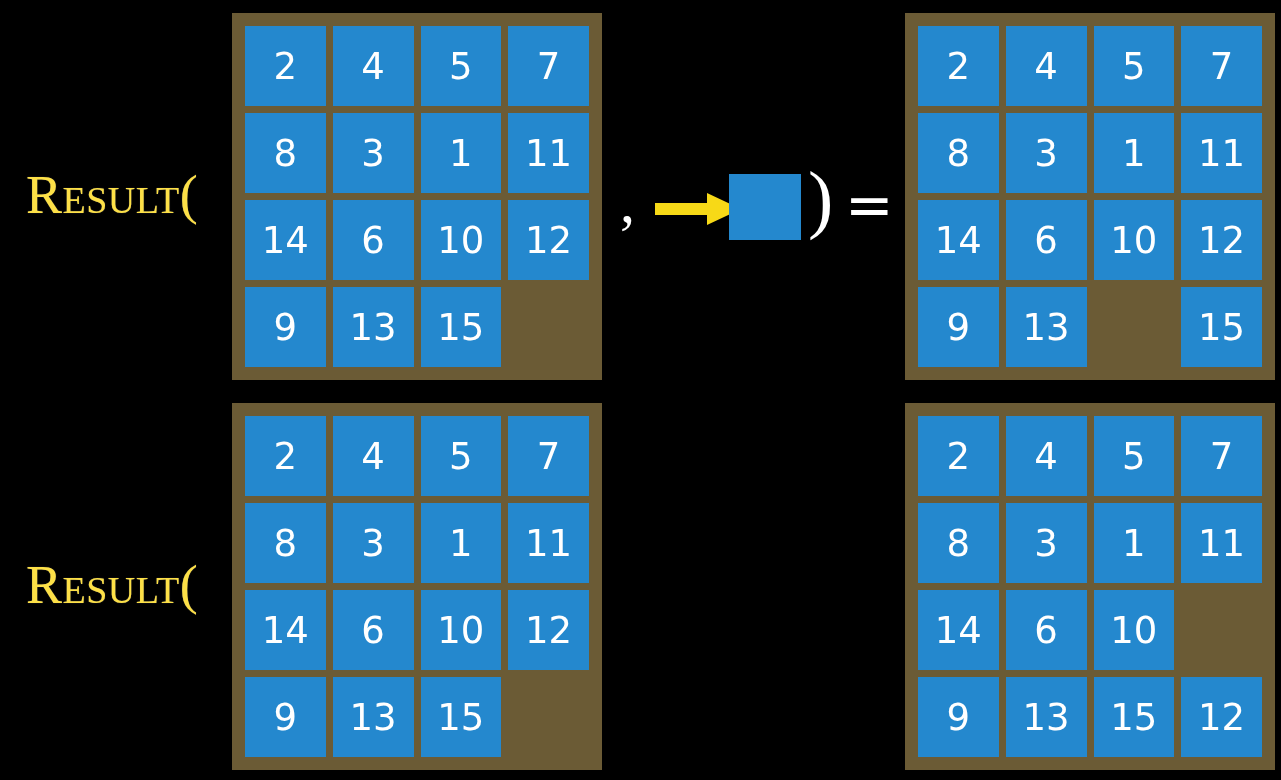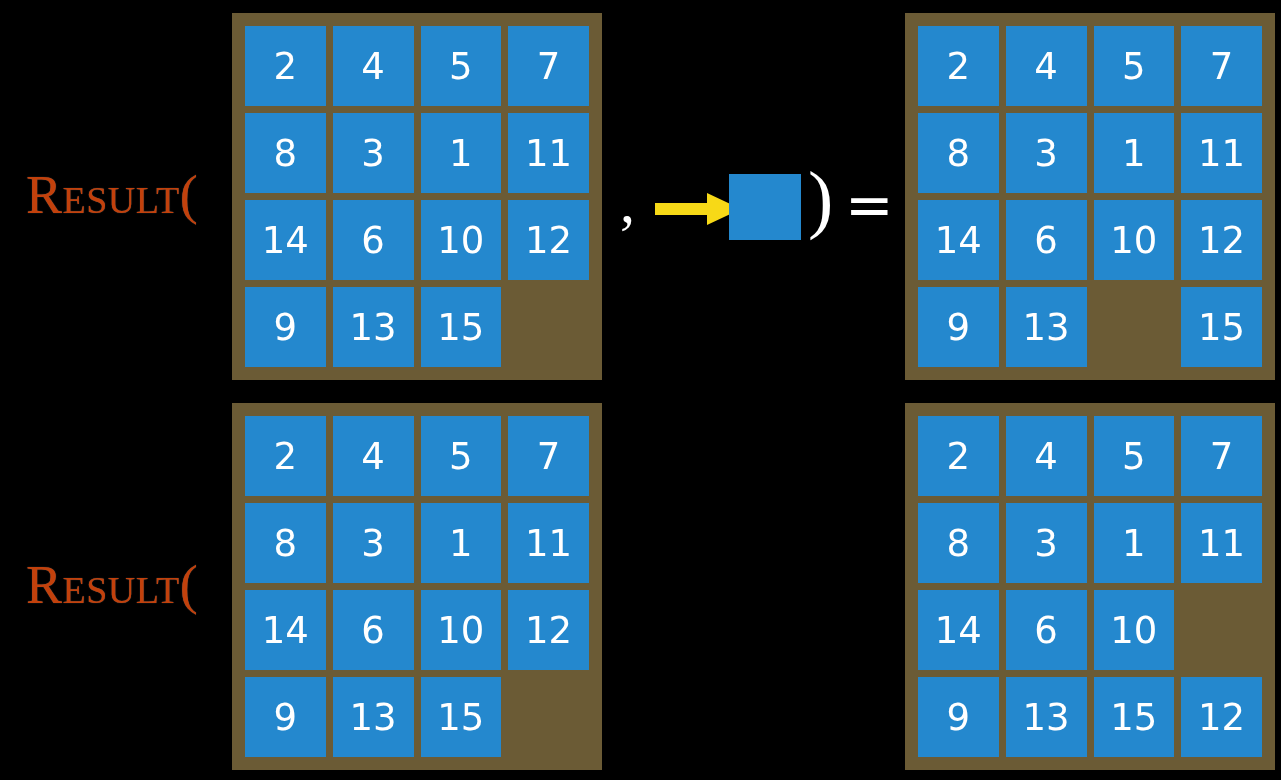--- a/index.html
+++ b/index.html
@@ -30,21 +30,21 @@
   }
   .row-top    { top: 0px; }
   .row-bottom { top: 390px; }
 
   
   .result-label {
     position: absolute;
     left: 26px;
     top: 50%;
     transform: translateY(-50%);
-    color: #c2410c;
+    color: #fde047;
     font-family: "Liberation Serif", "DejaVu Serif", serif;
     font-variant: small-caps;
     font-size: 54px;
     line-height: 1;
     white-space: nowrap;
     letter-spacing: 0.5px;
     text-shadow: 0 0 1px rgba(255,255,255,0.35);
   }
 
   

